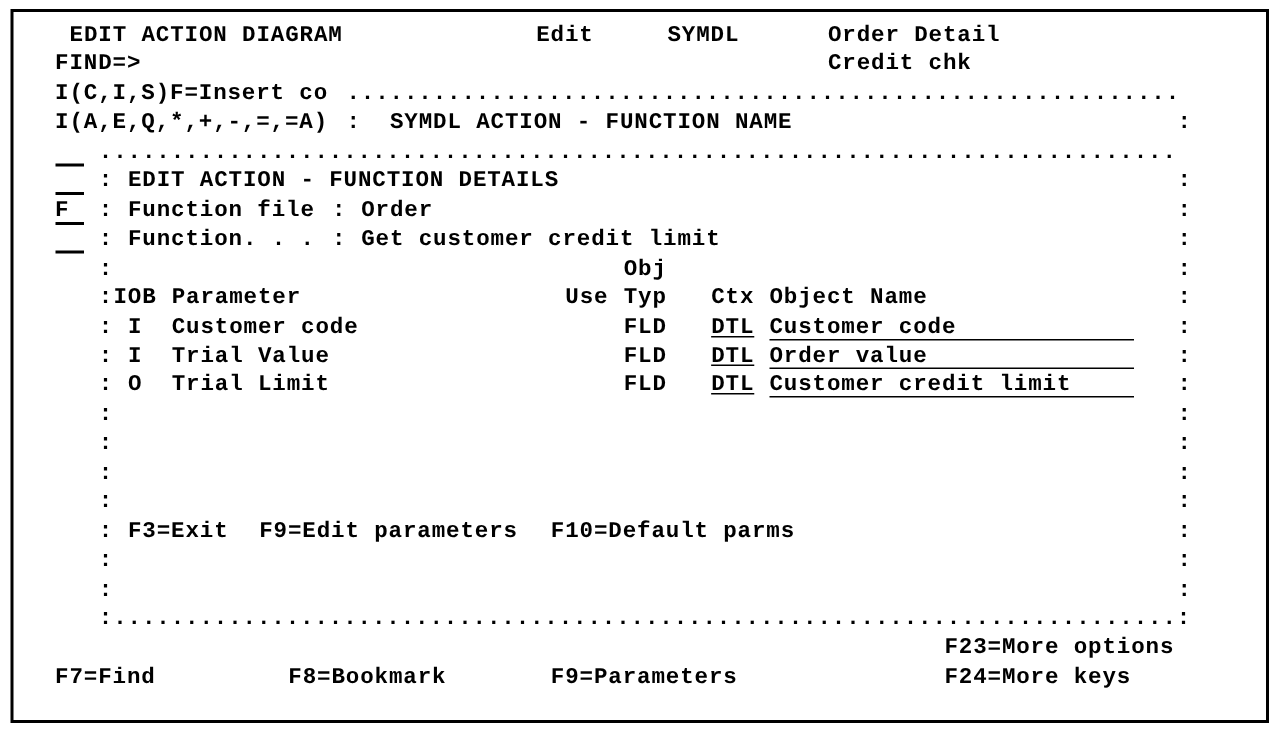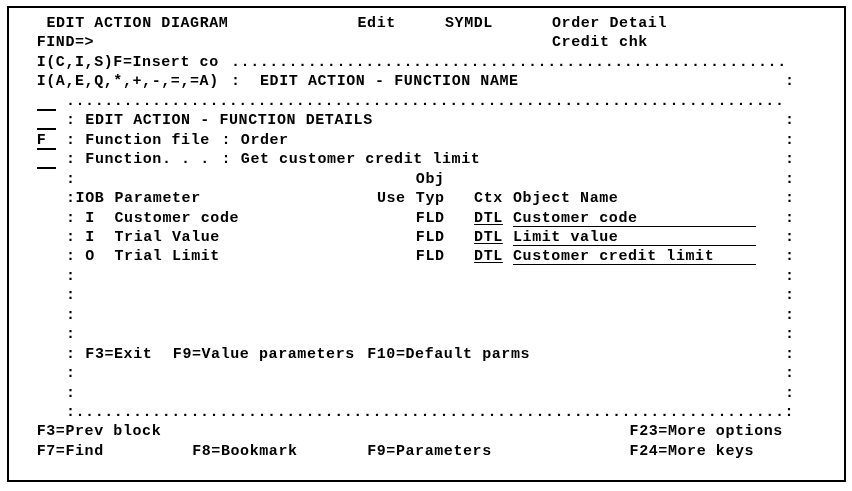--- a/index.html
+++ b/index.html
@@ -36,21 +36,21 @@
   </div>
 
   <div class="ln" style="top:38.9px">
     <span class="c" style="left:9.7px">I(C,I,S)F=Insert co</span>
     <span class="c" style="left:204px">..........................................................</span>
   </div>
 
   <div class="ln" style="top:58.35px">
     <span class="c" style="left:9.7px">I(A,E,Q,*,+,-,=,=A)</span>
     <span class="c" style="left:204px">:</span>
-    <span class="c" style="left:233px">EDIT ACTION - FUNCTION NAME</span>
+    <span class="c" style="left:233px">SYMDL ACTION - FUNCTION NAME</span>
     <span class="c" style="left:758px">:</span>
   </div>
 
   <div class="ln" style="top:77.8px">
     <span class="c inp" style="left:9.7px; width:19px; top:3px"></span>
     <span class="c" style="left:38.9px">...........................................................................</span>
   </div>
 
   <div class="ln" style="top:97.25px">
     <span class="c inp" style="left:9.7px; width:19px; top:3px"></span>
@@ -105,21 +105,21 @@
     <span class="c" style="left:758px">:</span>
   </div>
 
   <div class="ln" style="top:213.95px">
     <span class="c" style="left:38.9px">:</span>
     <span class="c" style="left:58.3px">I</span>
     <span class="c" style="left:87.5px">Trial Value</span>
     <span class="c" style="left:349.9px"></span>
     <span class="c" style="left:388.8px">FLD</span>
     <span class="c u" style="left:447.1px">DTL</span>
-    <span class="c fieldu" style="left:486px; width:243px; top:2px">Limit value</span>
+    <span class="c fieldu" style="left:486px; width:243px; top:2px">Order value</span>
     <span class="c" style="left:758px">:</span>
   </div>
 
   <div class="ln" style="top:233.4px">
     <span class="c" style="left:38.9px">:</span>
     <span class="c" style="left:58.3px">O</span>
     <span class="c" style="left:87.5px">Trial Limit</span>
     <span class="c" style="left:349.9px"></span>
     <span class="c" style="left:388.8px">FLD</span>
     <span class="c u" style="left:447.1px">DTL</span>
@@ -140,40 +140,39 @@
     <span class="c" style="left:758px">:</span>
   </div>
   <div class="ln" style="top:311.2px">
     <span class="c" style="left:38.9px">:</span>
     <span class="c" style="left:758px">:</span>
   </div>
 
   <div class="ln" style="top:330.65px">
     <span class="c" style="left:38.9px">:</span>
     <span class="c" style="left:58.3px">F3=Exit</span>
-    <span class="c" style="left:145.8px">F9=Value parameters</span>
+    <span class="c" style="left:145.8px">F9=Edit parameters</span>
     <span class="c" style="left:340.2px">F10=Default parms</span>
     <span class="c" style="left:758px">:</span>
   </div>
 
   <div class="ln" style="top:350.1px">
     <span class="c" style="left:38.9px">:</span>
     <span class="c" style="left:758px">:</span>
   </div>
   <div class="ln" style="top:369.55px">
     <span class="c" style="left:38.9px">:</span>
     <span class="c" style="left:758px">:</span>
   </div>
 
   <div class="ln" style="top:389px">
     <span class="c" style="left:38.9px">:..........................................................................:</span>
   </div>
 
   <div class="ln" style="top:408.45px">
-    <span class="c" style="left:9.7px">F3=Prev block</span>
     <span class="c" style="left:602.6px">F23=More options</span>
   </div>
 
   <div class="ln" style="top:427.9px">
     <span class="c" style="left:9.7px">F7=Find</span>
     <span class="c" style="left:165.2px">F8=Bookmark</span>
     <span class="c" style="left:340.2px">F9=Parameters</span>
     <span class="c" style="left:602.6px">F24=More keys</span>
   </div>
 

